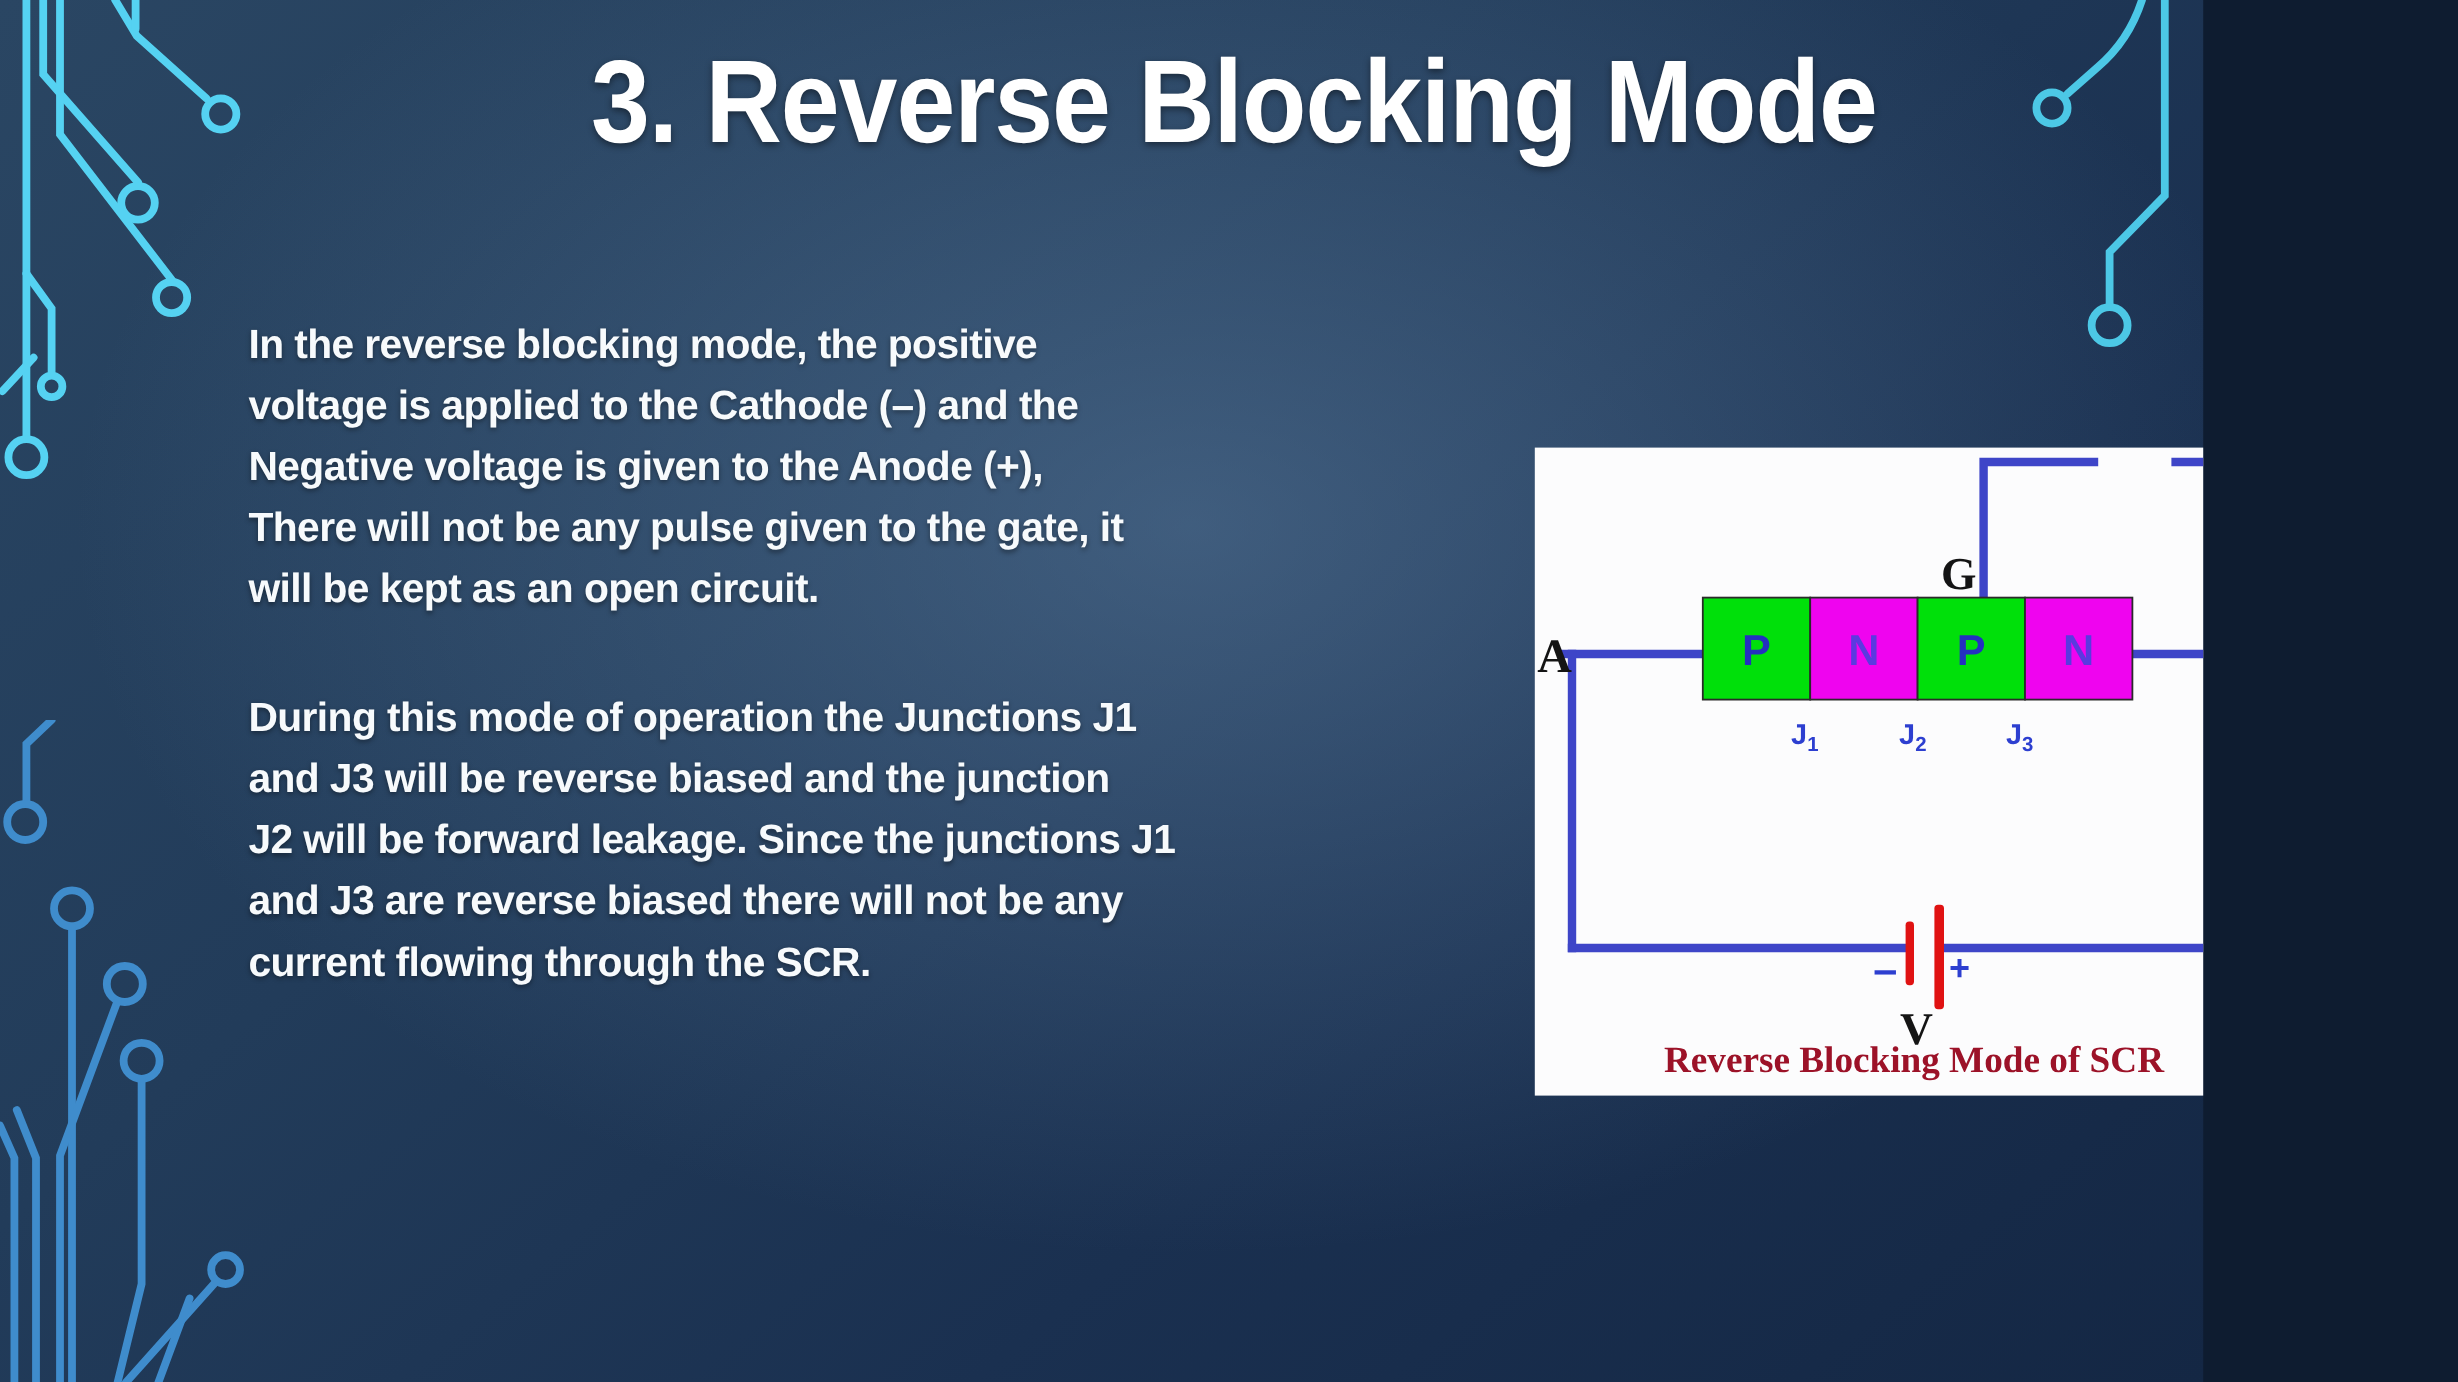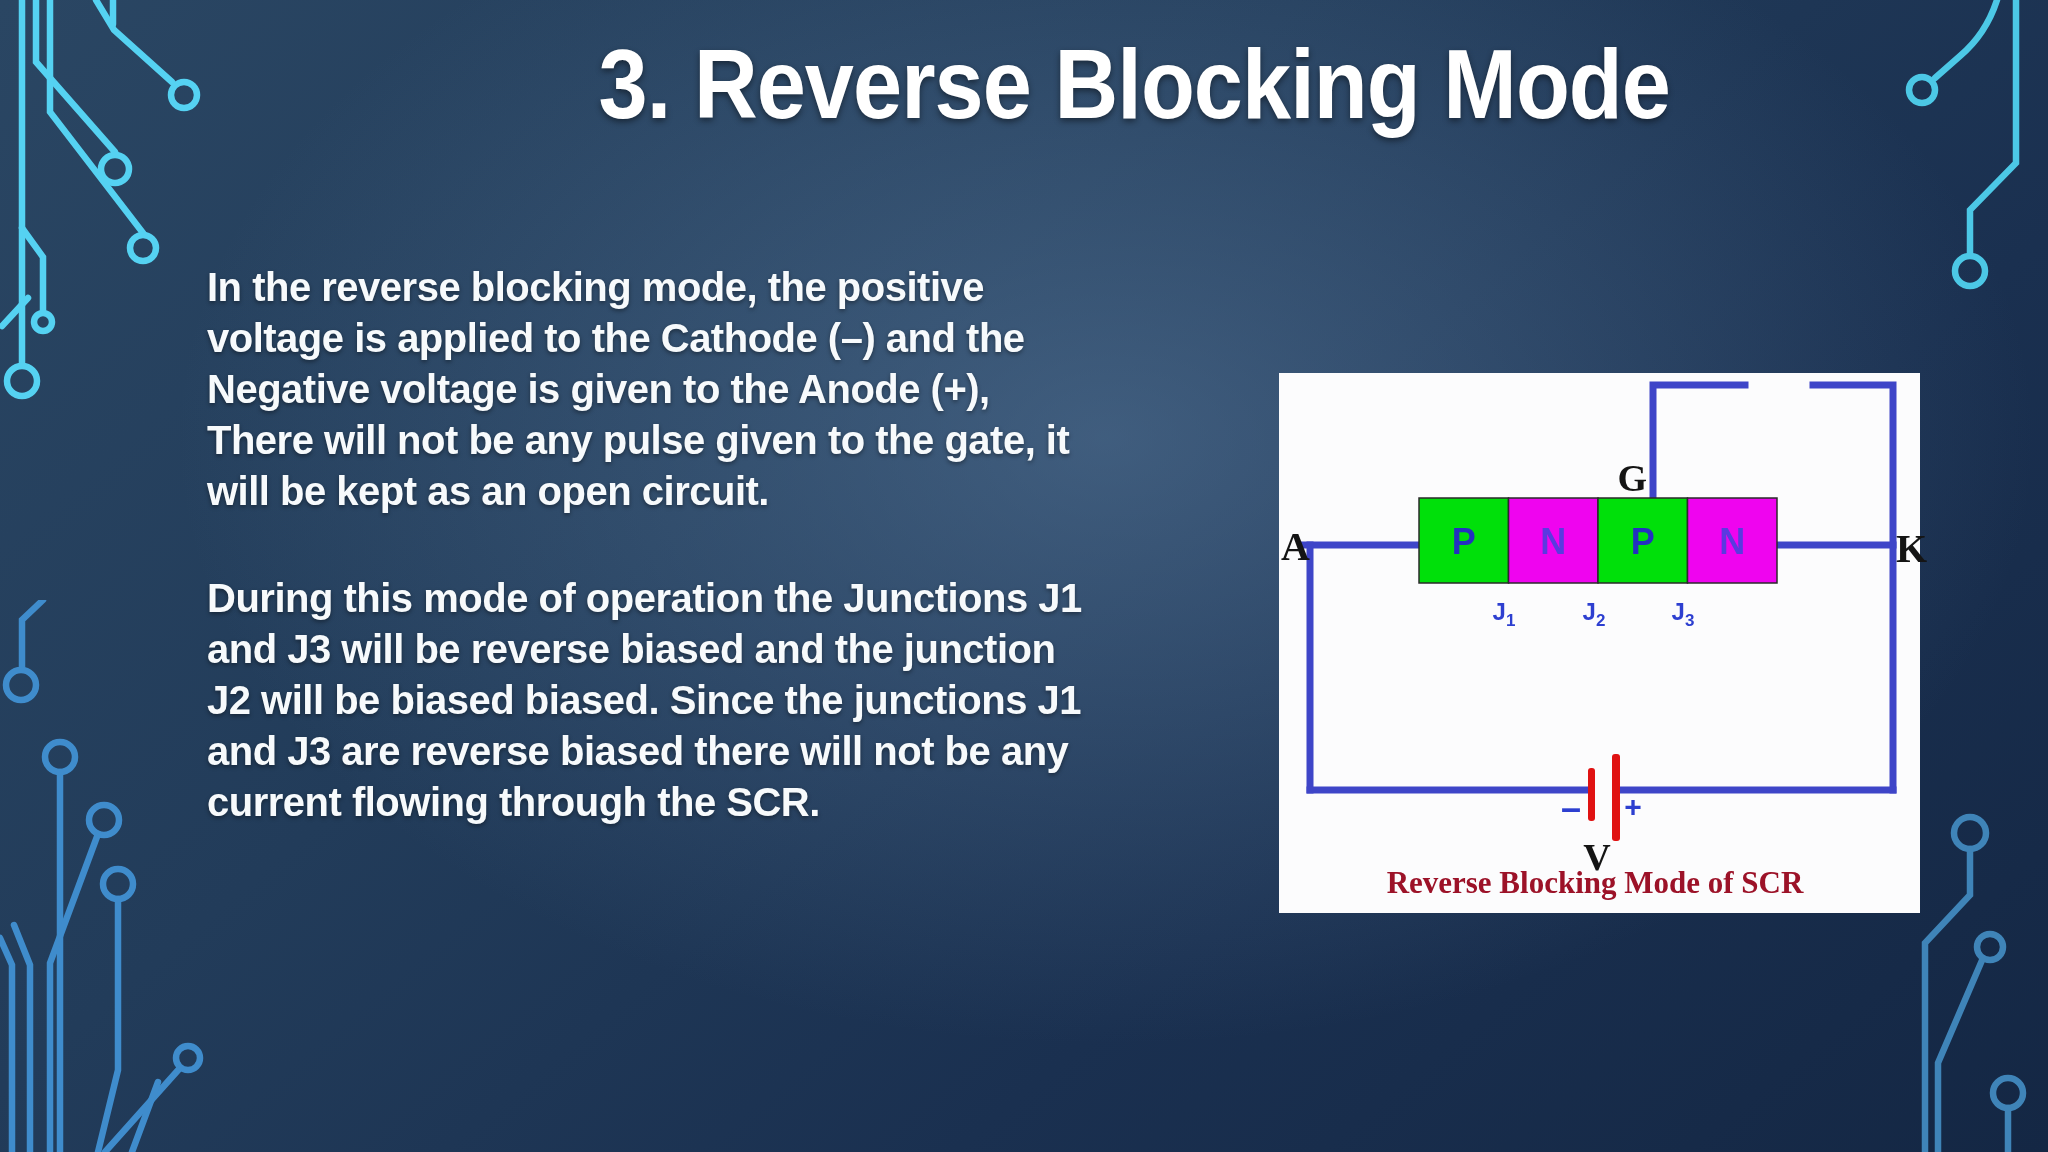--- a/index.html
+++ b/index.html
@@ -1,18 +1,18 @@
 <!DOCTYPE html>
 <html><head>
 <meta charset="utf-8">
 <style>
   html,body{margin:0;padding:0;background:#0e1c30;}
   .slide{
     position:relative;
-    width:2048px;height:1152px;
+    width:1836px;height:1152px;
     overflow:hidden;
     font-family:"Liberation Sans",sans-serif;
     background:
       radial-gradient(1500px 980px at 54% 38%, rgba(96,130,165,.50), rgba(60,90,120,0) 62%),
       linear-gradient(140deg,#2a4663 0%,#223c5a 38%,#1a3050 68%,#142744 100%);
   }
   .deco{position:absolute;}
   .title-wrap{
     position:absolute;left:220px;right:0;top:28px;
     text-align:center;
@@ -22,21 +22,21 @@
     margin:0;
     font-size:98px;font-weight:bold;letter-spacing:-1px;
     color:#ffffff;
     transform:scaleX(.90);
     text-shadow:0 3px 7px rgba(0,0,0,.45);
     white-space:nowrap;
   }
   .body-text{
     position:absolute;left:207px;top:262px;width:1060px;
     color:#f7fafc;
-    font-size:40px;font-weight:bold;letter-spacing:-0.5px;
+    font-size:34px;font-weight:bold;letter-spacing:-0.5px;
     line-height:51px;
     text-shadow:0 2px 4px rgba(0,0,0,.40);
   }
   .body-text p{margin:0 0 56px 0;white-space:pre-line;}
   .diagram-panel{
     position:absolute;left:1279px;top:373px;width:641px;height:540px;
     background:#fcfcfd;
   }
   .diagram-panel svg{overflow:visible;display:block;}
   .serif-label{font-family:"Liberation Serif",serif;font-weight:bold;}
@@ -99,21 +99,21 @@
   </div>
 
   <div class="body-text">
     <p>In the reverse blocking mode, the positive
 voltage is applied to the Cathode (–) and the
 Negative voltage is given to the Anode (+),
 There will not be any pulse given to the gate, it
 will be kept as an open circuit.</p>
     <p>During this mode of operation the Junctions J1
 and J3 will be reverse biased and the junction
-J2 will be biased biased. Since the junctions J1
+J2 will be forward leakage. Since the junctions J1
 and J3 are reverse biased there will not be any
 current flowing through the SCR.</p>
   </div>
 
   <div class="diagram-panel">
     <svg width="641" height="540" viewBox="0 0 641 540">
 
       <g fill="none" stroke-width="7" stroke-linecap="square" stroke="#3e45c8">
         <path d="M24,172 H140"></path>
         <path d="M31,172 V417"></path>

